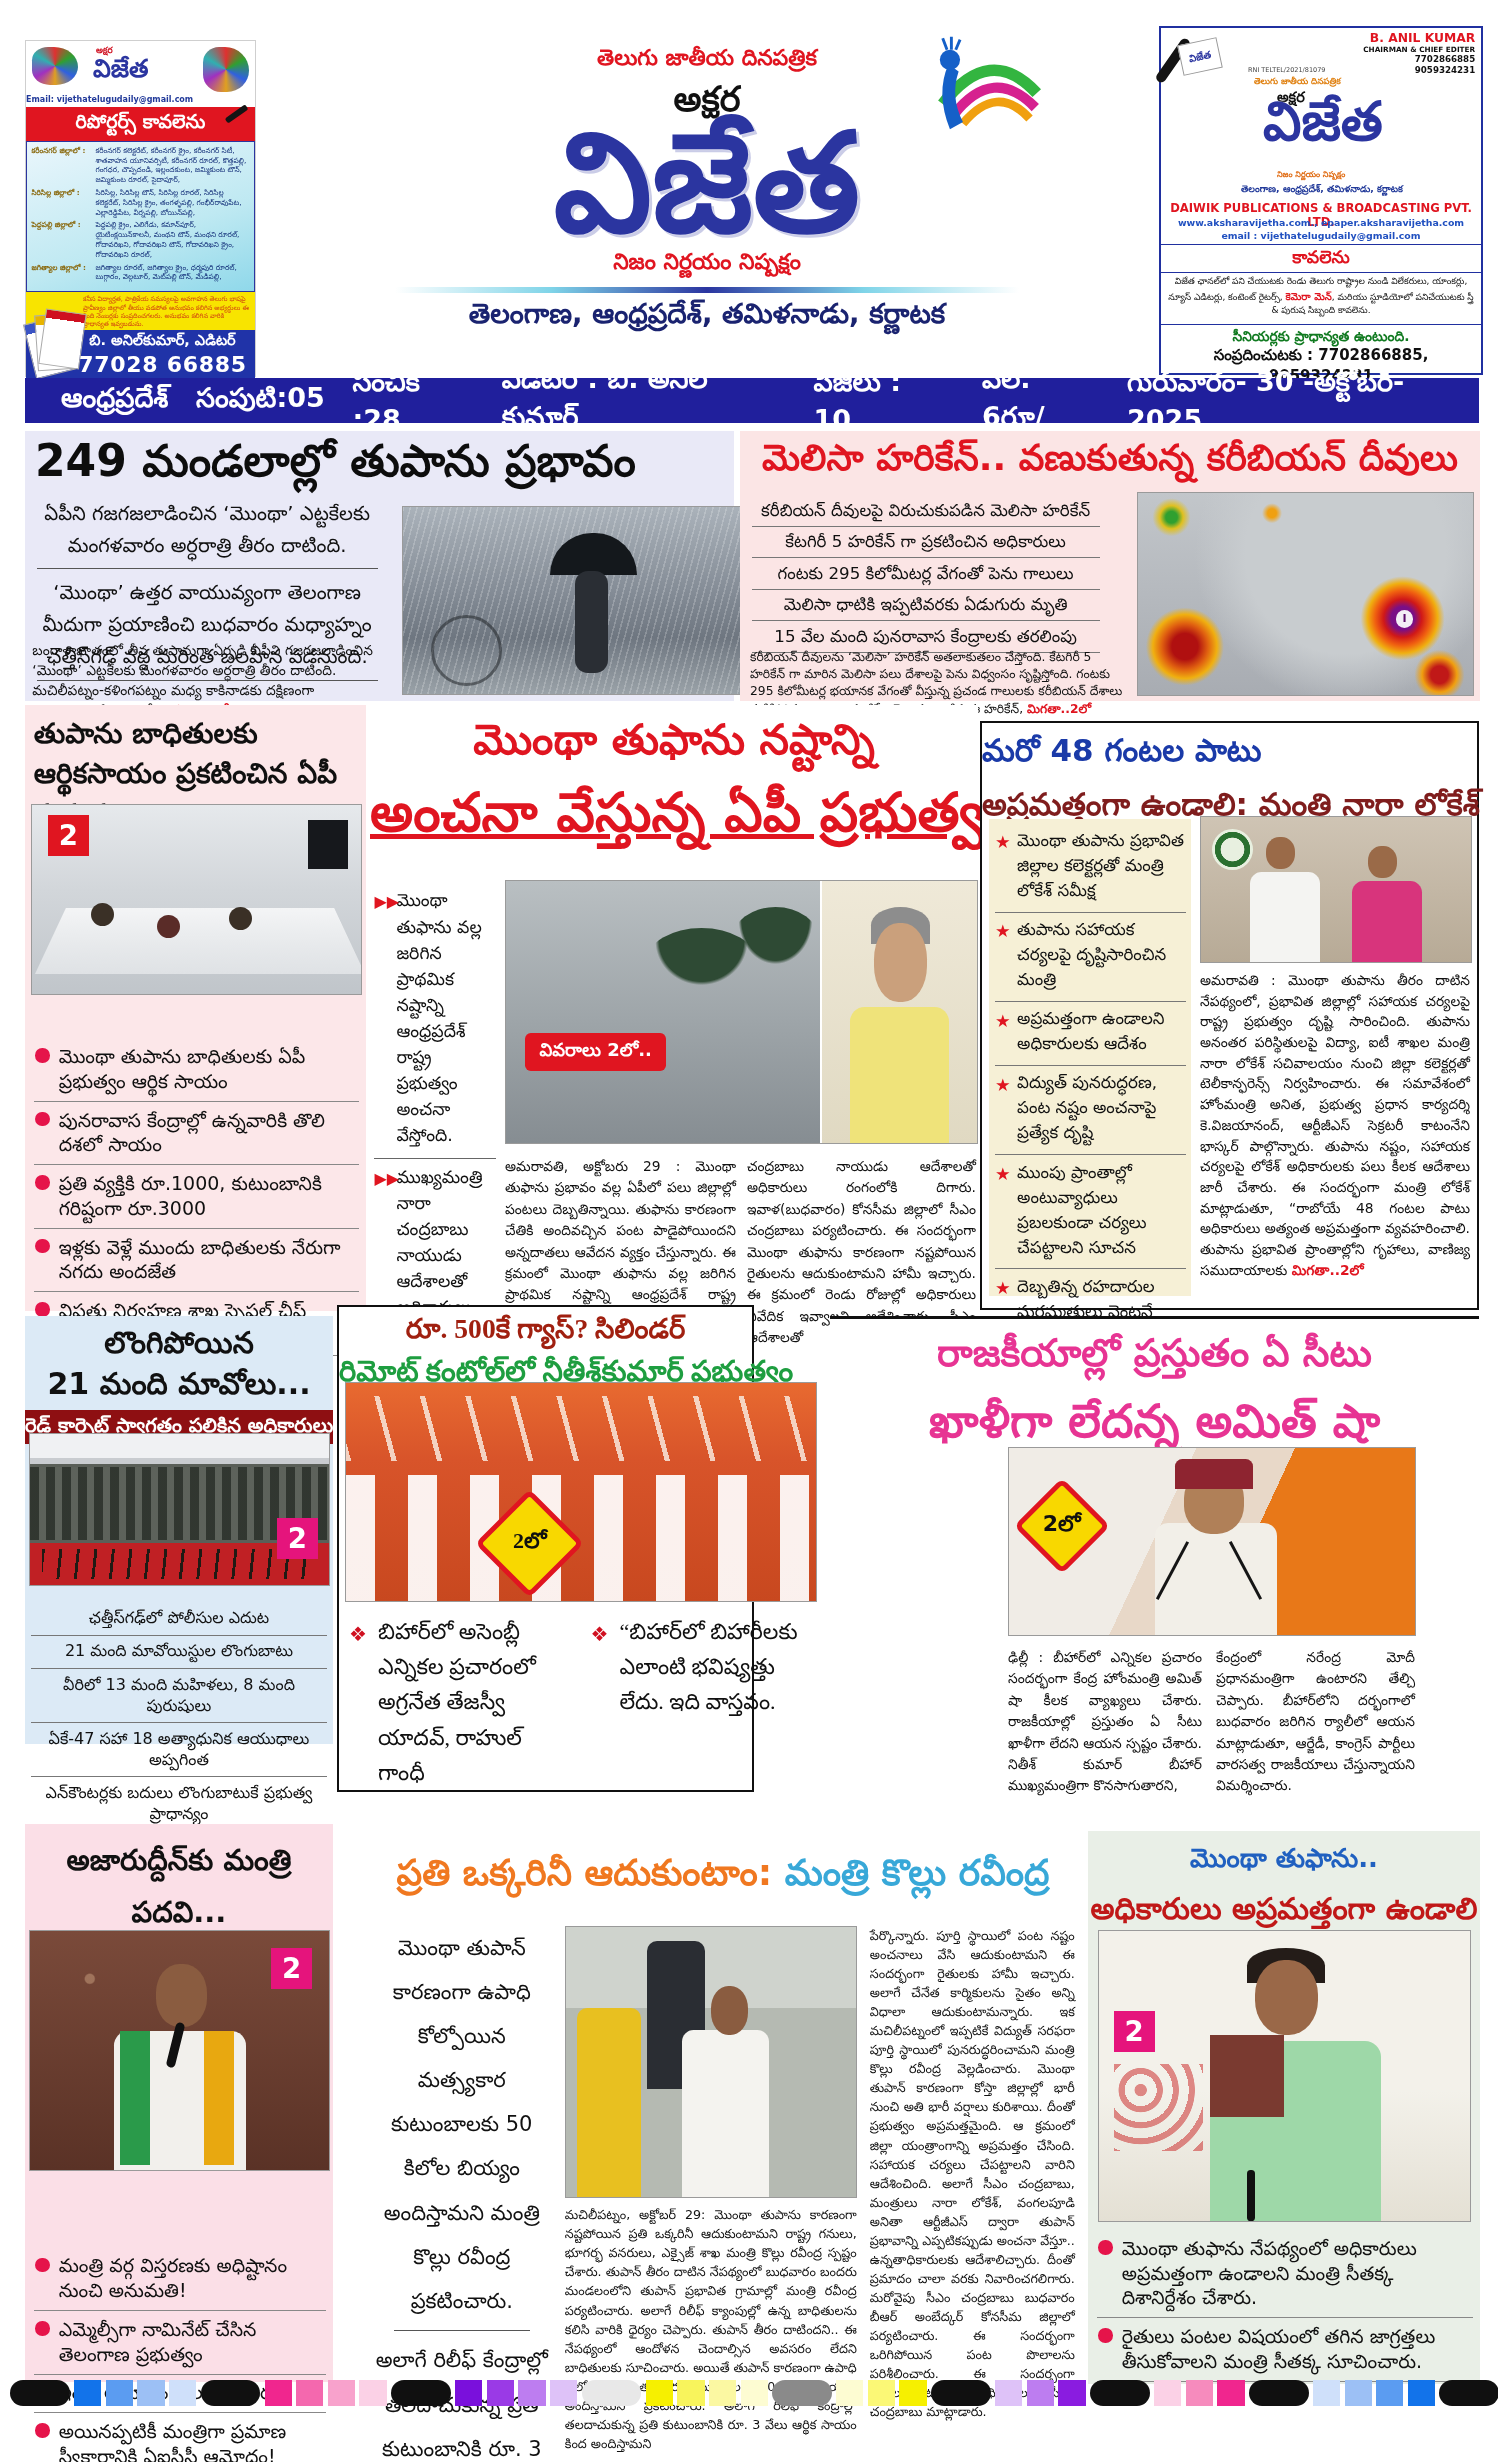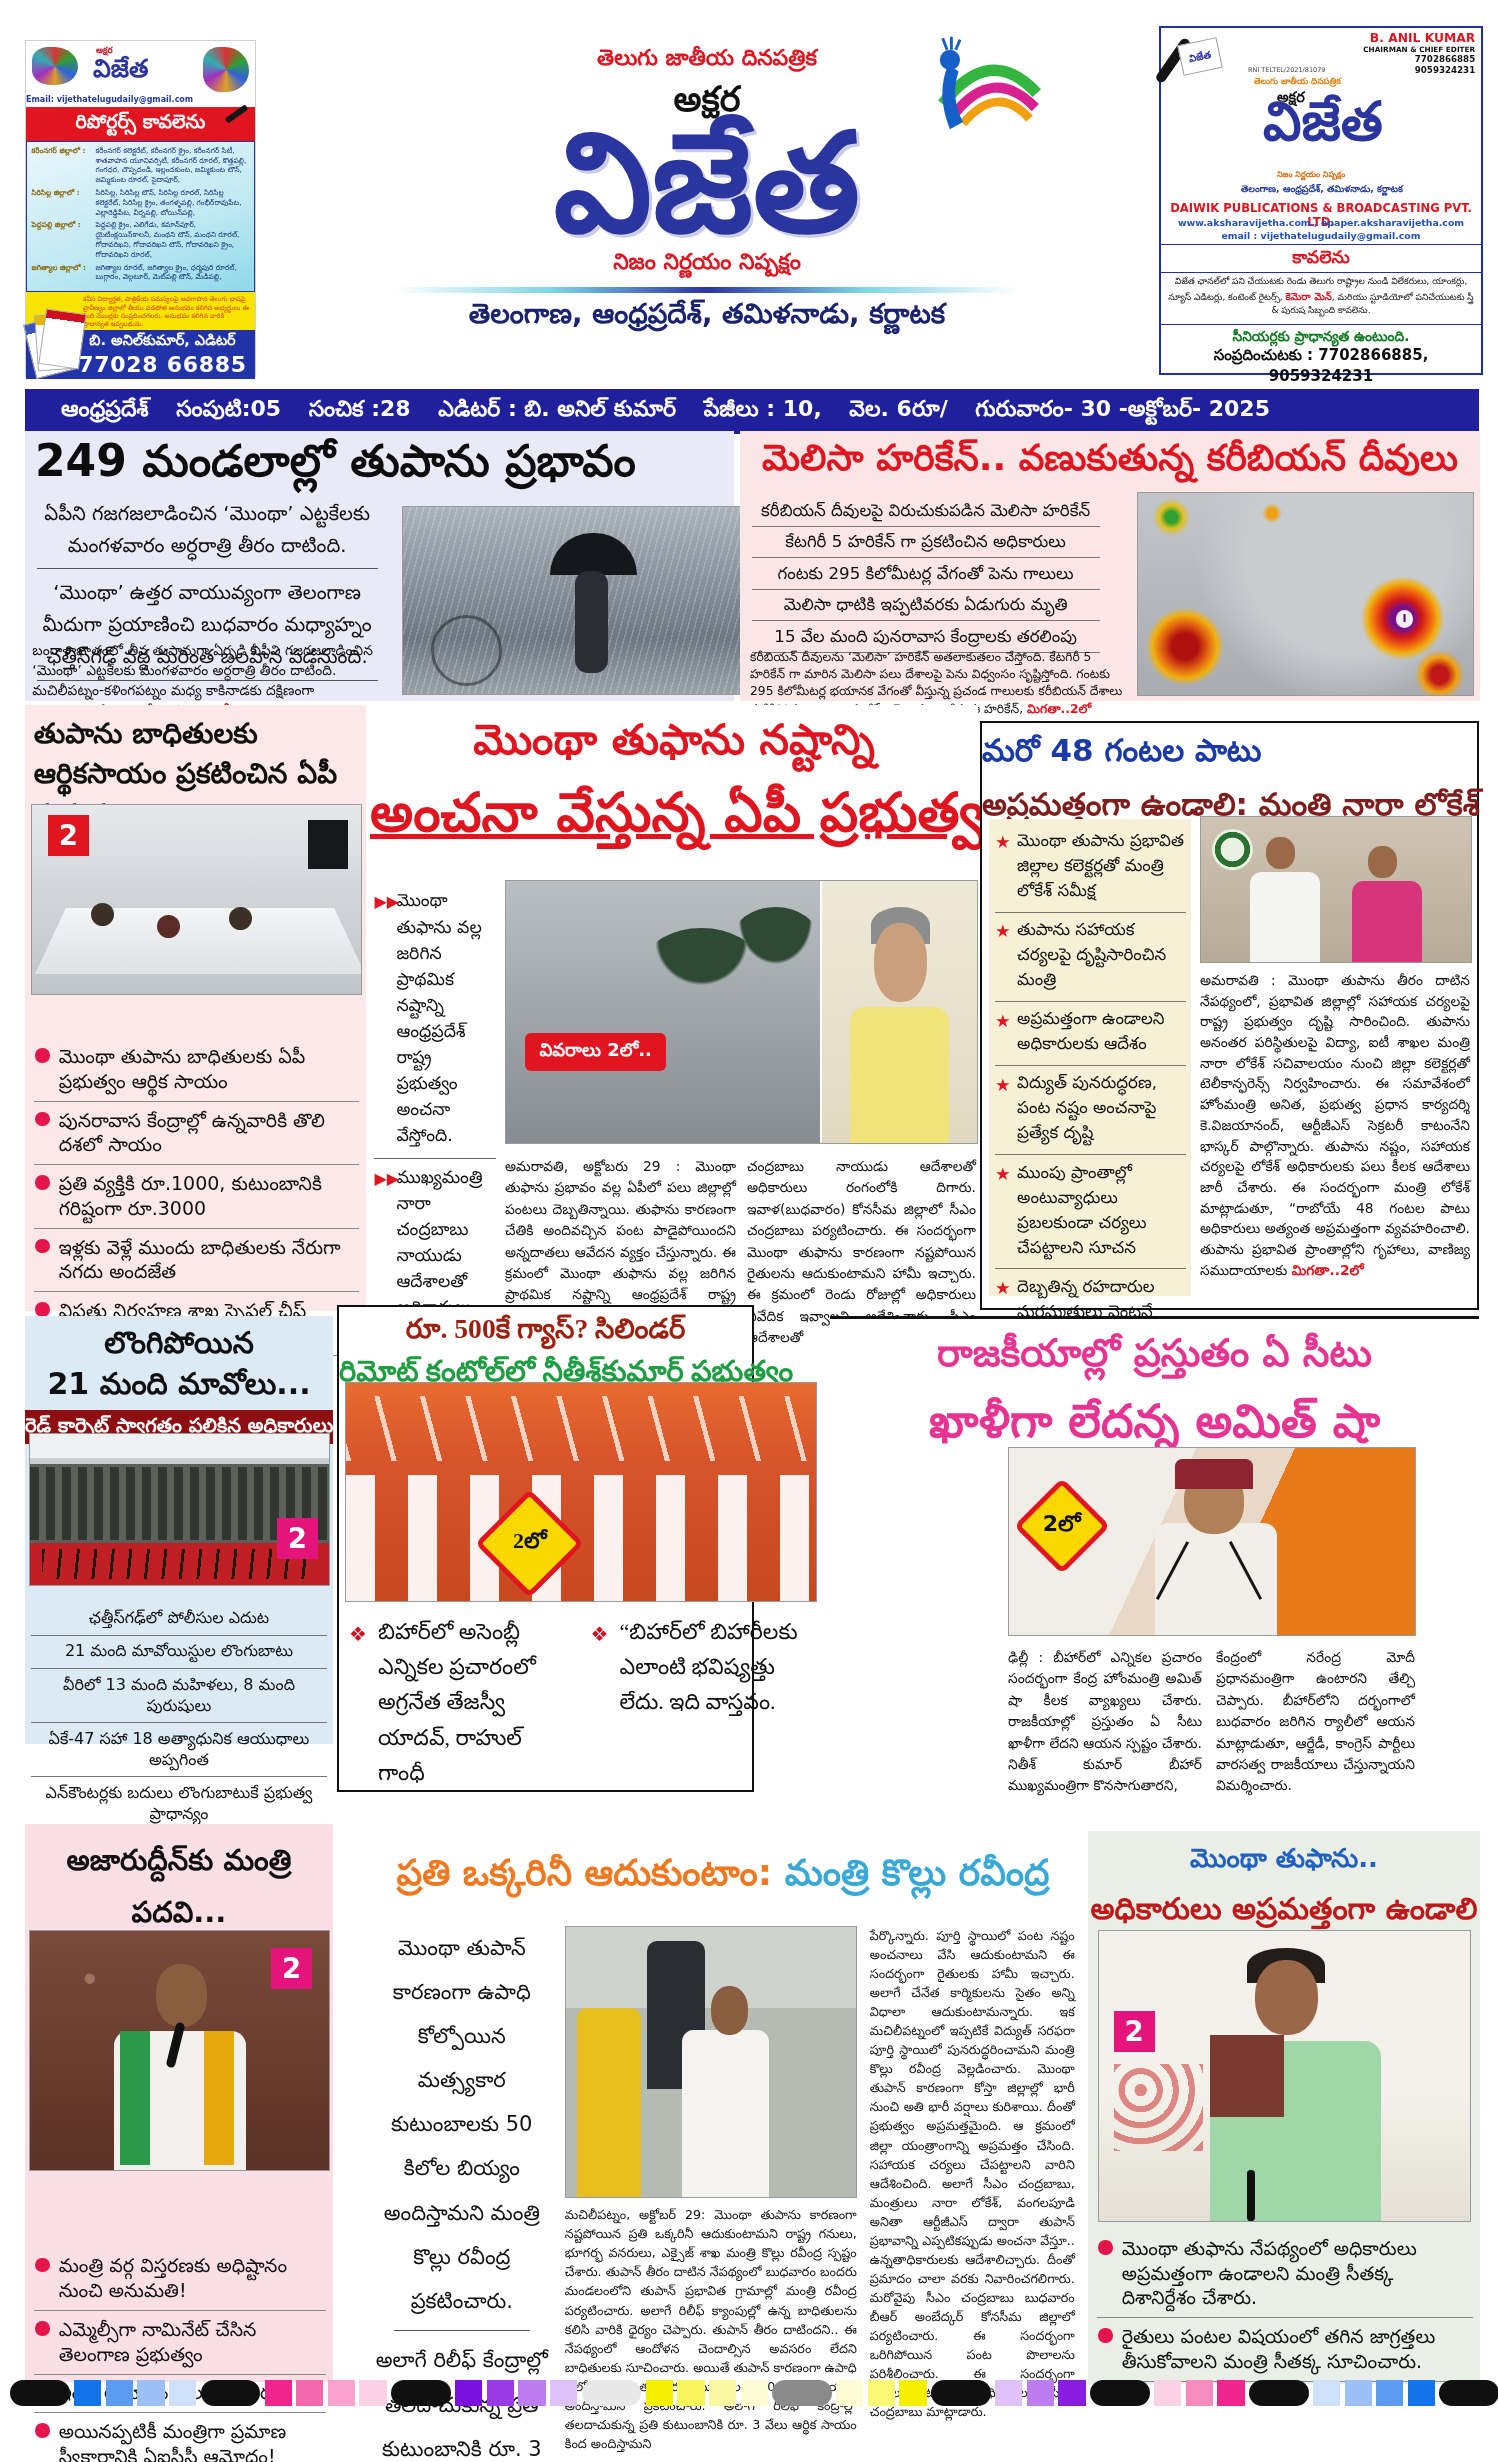--- a/index.html
+++ b/index.html
@@ -57,21 +57,21 @@
   #right-ad .urls{color:#2050c0;font-weight:bold;font-size:9.4px;text-align:center;position:absolute;left:0;right:0;top:189px;}
   #right-ad .ra-email{color:#2050c0;font-weight:bold;font-size:9.4px;text-align:center;position:absolute;left:0;right:0;top:202px;}
   #right-ad .wanted{color:#e01520;font-weight:800;font-size:17.4px;text-align:center;position:absolute;left:0;right:0;top:216px;border-top:1.5px solid #2030a0;border-bottom:1.5px solid #2030a0;padding:1.5px 0;}
   #right-ad .ra-body{color:#101010;font-size:9px;line-height:1.5;text-align:center;position:absolute;left:4.4px;right:4.4px;top:247px;}
   #right-ad .ra-body .cam{color:#e01520;font-weight:800;font-size:10px;}
   #right-ad .seniors{color:#107a20;font-weight:800;font-size:13.8px;text-align:center;position:absolute;left:0;right:0;top:296px;border-top:1.5px solid #2030a0;padding-top:2.9px;}
   #right-ad .contact{color:#101010;font-weight:800;font-size:15px;text-align:center;position:absolute;left:0;right:0;top:318px;}
   .mic-icon{position:absolute;left:7.3px;top:7.3px;width:10px;height:51px;background:#141414;border-radius:5px;transform:rotate(35deg);}
   .mic-card{position:absolute;left:19px;top:13px;width:38px;height:29px;background:#fff;border:0.7px solid #999;transform:rotate(-12deg);color:#2b35a0;font-weight:800;font-size:10px;text-align:center;line-height:29px;}
   
-  #dateline{left:25px;top:389px;width:1454px;height:45px;background:#201f9c;color:#fff;display:flex;align-items:center;gap:27.6px;padding-left:36px;box-sizing:border-box;font-weight:800;font-size:22px;}
+  #dateline{left:25px;top:378px;width:1454px;height:45px;background:#201f9c;color:#fff;display:flex;align-items:center;gap:27.6px;padding-left:36px;box-sizing:border-box;font-weight:800;font-size:27px;}
   
   #a1{left:25px;top:431px;width:709px;height:270px;background:#e9e9f7;}
   #a1 .hl{font-size:44px;font-weight:800;color:#0d0d0d;padding:4.4px 7.3px 0 10px;white-space:nowrap;}
   #a1 .sub{position:absolute;left:11.6px;top:67px;width:341px;font-size:19.6px;line-height:1.65;text-align:center;color:#101010;}
   #a1 .sub .s1{border-bottom:1.5px solid #555;padding-bottom:5.8px;display:block;}
   #a1 .sub .s2{display:block;margin-top:7.3px;border-bottom:1.5px solid #555;padding-bottom:5.8px;}
   #a1 .body{position:absolute;left:7.3px;top:209px;width:357px;font-size:13.8px;line-height:1.45;}
   #ph-rain{position:absolute;left:377px;top:75px;width:351px;height:187px;
      background:repeating-linear-gradient(105deg,rgba(255,255,255,.20) 0 1.5px,rgba(255,255,255,0) 1.5px 6.5px),
      linear-gradient(180deg,#aab2ba 0%,#848c96 45%,#6e7680 70%,#9aa2a8 100%);}

